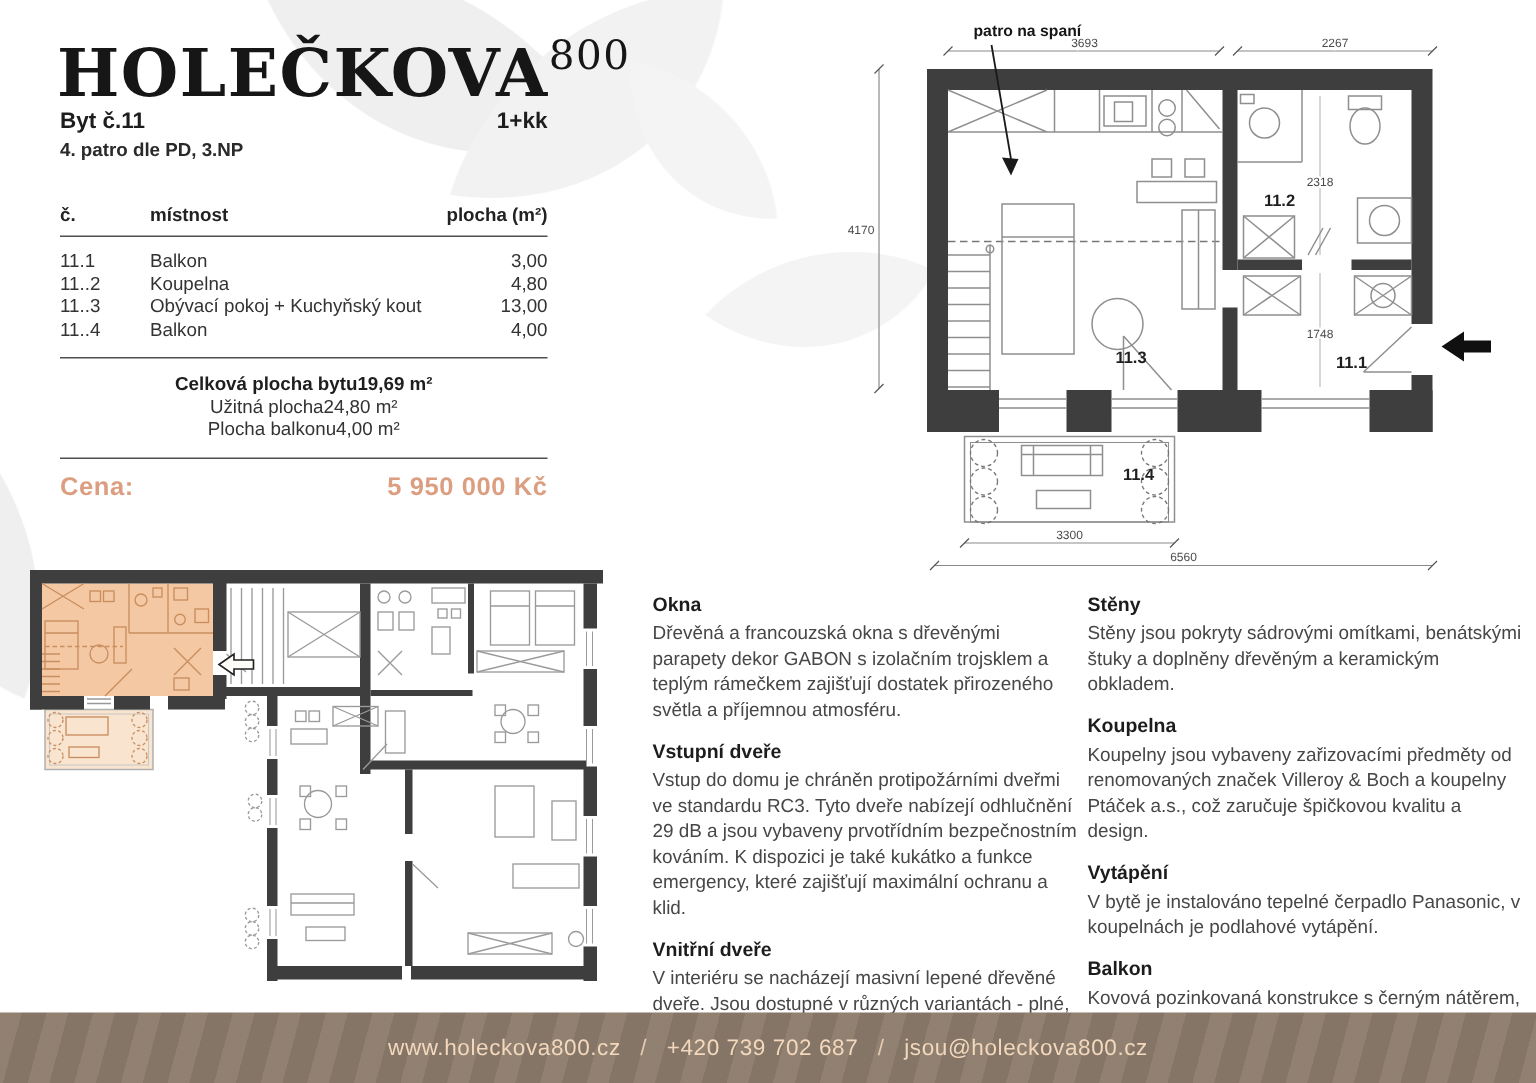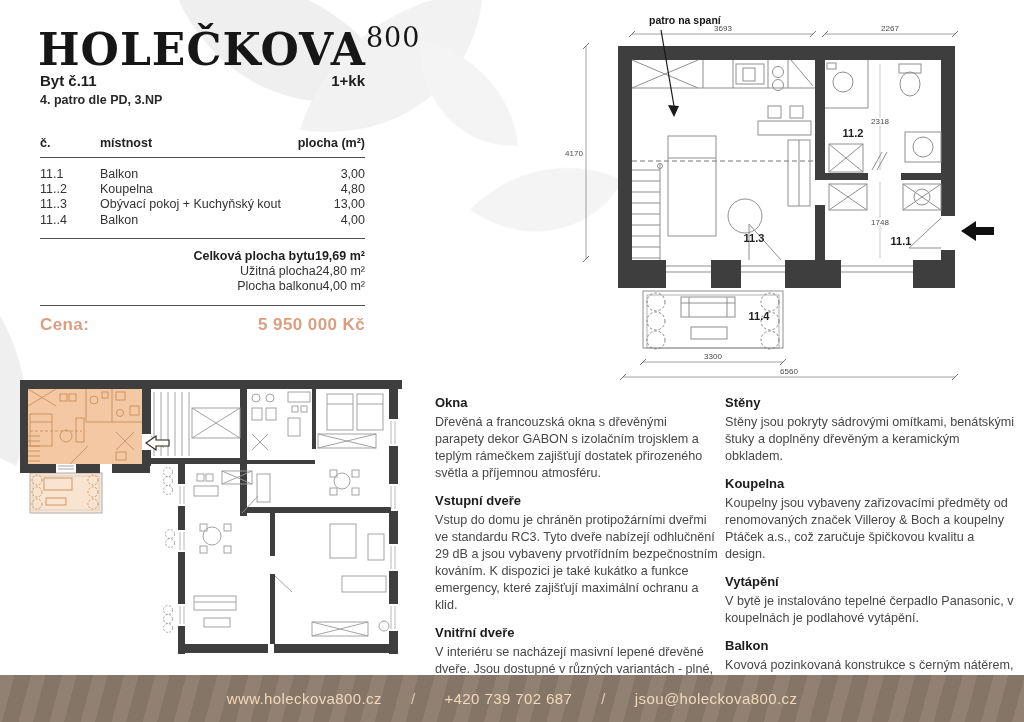--- a/index.html
+++ b/index.html
@@ -22,40 +22,40 @@
   .floor-sub{position:absolute;left:40px;top:93px;font-size:12.5px;font-weight:bold;color:#2a2a2a;}
 
   
   .spec{position:absolute;left:40px;top:136px;width:325px;font-size:12.5px;color:#333;}
   .trow{display:grid;grid-template-columns:60px 1fr auto;align-items:baseline;}
   .thead{font-weight:bold;color:#222;padding-bottom:7px;border-bottom:1.5px solid #4f4f4f;}
   .thead .col-area,.trow .col-area{text-align:right;}
   .tbody{padding:9px 0 10px 0;border-bottom:1.5px solid #4f4f4f;}
   .tbody .trow{line-height:15.2px;}
   .totals{padding:10px 0 11px 0;border-bottom:1.5px solid #4f4f4f;}
-  .totrow{display:flex;justify-content:flex-end;line-height:15.2px;}
+  .totrow{display:flex;justify-content:center;line-height:15.2px;}
   .totrow.bold{font-weight:bold;color:#1e1e1e;}
   .price-row{display:flex;justify-content:space-between;margin-top:9px;
              font-size:17px;font-weight:bold;color:#dc9e80;letter-spacing:.4px;}
 
   
   #bld-plan{position:absolute;left:12px;top:376px;width:420px;height:289px;}
   #apt-plan{position:absolute;left:563px;top:10px;width:459px;height:380px;}
 
   
   .col{position:absolute;top:394px;font-size:12.6px;color:#474747;line-height:17px;}
   .col-left{left:435px;width:284px;}
   .col-right{left:725px;width:290px;}
   .sec{margin-bottom:10px;}
   .sec h3{margin:0 0 3px 0;font-size:13px;color:#1c1c1c;}
   .sec p{margin:0;}
 
   
   footer{position:absolute;left:0;bottom:0;width:1024px;height:47px;background:#8c7b6b;
-         display:flex;align-items:center;justify-content:center;gap:29px;z-index:2;
+         display:flex;align-items:center;justify-content:center;gap:13px;z-index:2;
          font-size:15px;color:#f3d8bd;letter-spacing:.4px;overflow:hidden;}
   footer .sep{opacity:.85;}
   footer .stripe{position:absolute;inset:0;pointer-events:none;
     background:repeating-linear-gradient(105deg,rgba(255,255,255,.045) 0 14px,rgba(0,0,0,.05) 14px 30px);}
   footer span{position:relative;}
 
   svg text{font-family:"Liberation Sans",sans-serif;}
   .dimtxt{font-size:8px;fill:#4a4a4a;paint-order:stroke;stroke:#ffffff;stroke-width:3px;}
   .roomlbl{font-size:11px;font-weight:bold;fill:#1f1f1f;}
   .loftlbl{font-size:10.5px;font-weight:bold;fill:#161616;}

